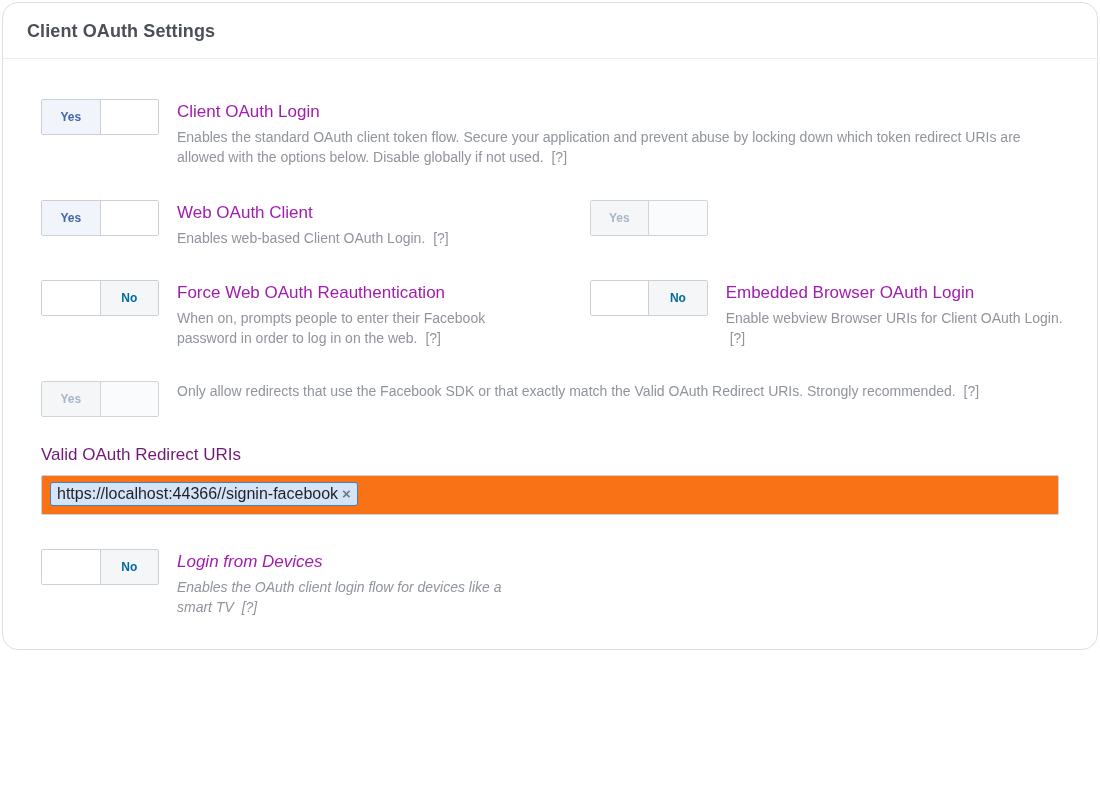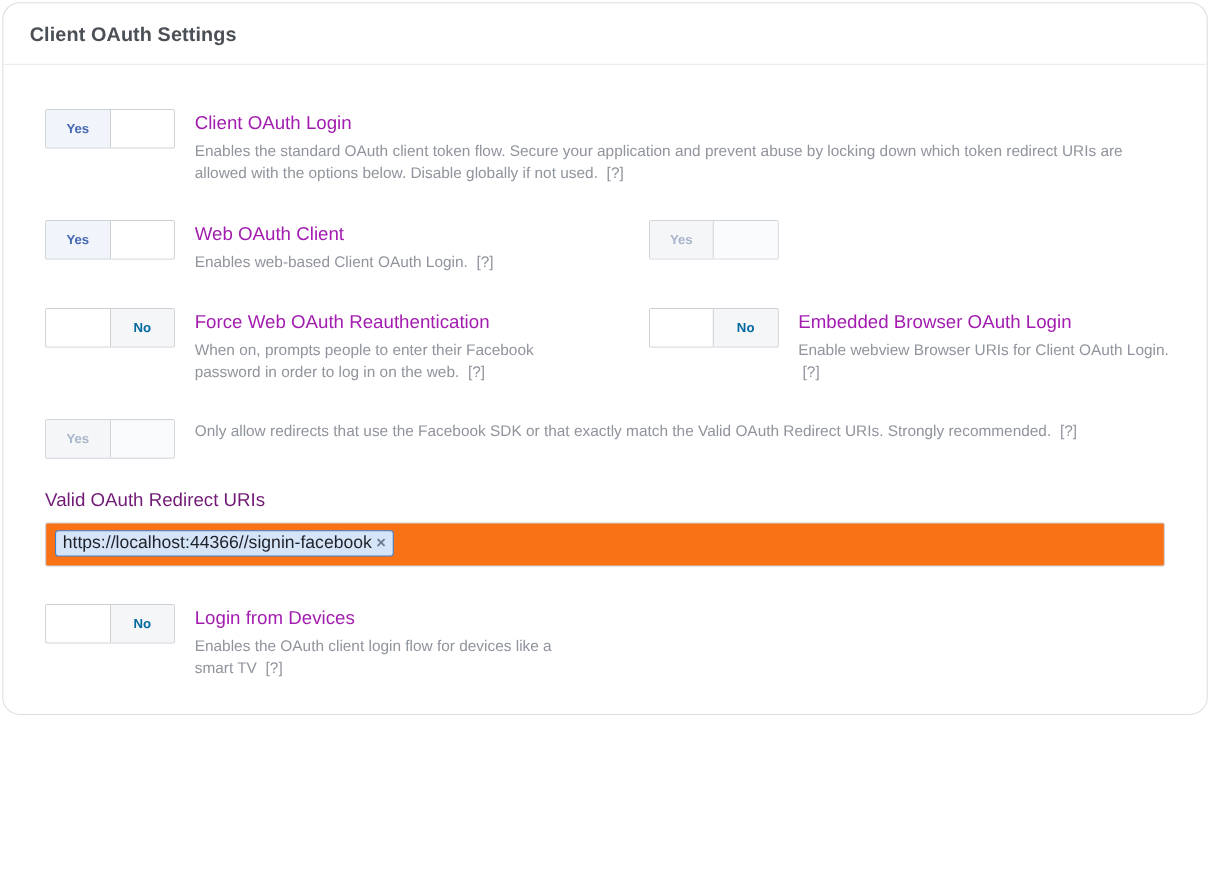--- a/index.html
+++ b/index.html
@@ -267,21 +267,21 @@
       <input class="uri-input" type="text" style="">
     </div>
 
     <div class="row-full" style="margin-bottom:8px;">
       <div class="toggle-col">
         <div class="toggle no">
           <div class="half left"></div>
           <div class="half right">No</div>
         </div>
       </div>
-      <div class="text-col" style="max-width:350px;">
+      <div class="text-col" style="max-width:350px;font-style:italic;">
         <div class="opt-title">Login from Devices</div>
         <div class="opt-desc">
           <span>Enables the OAuth client login flow for devices like a smart TV</span>
           <span class="help-q">[?]</span>
         </div>
       </div>
     </div>
 
   </div>
 </div>

